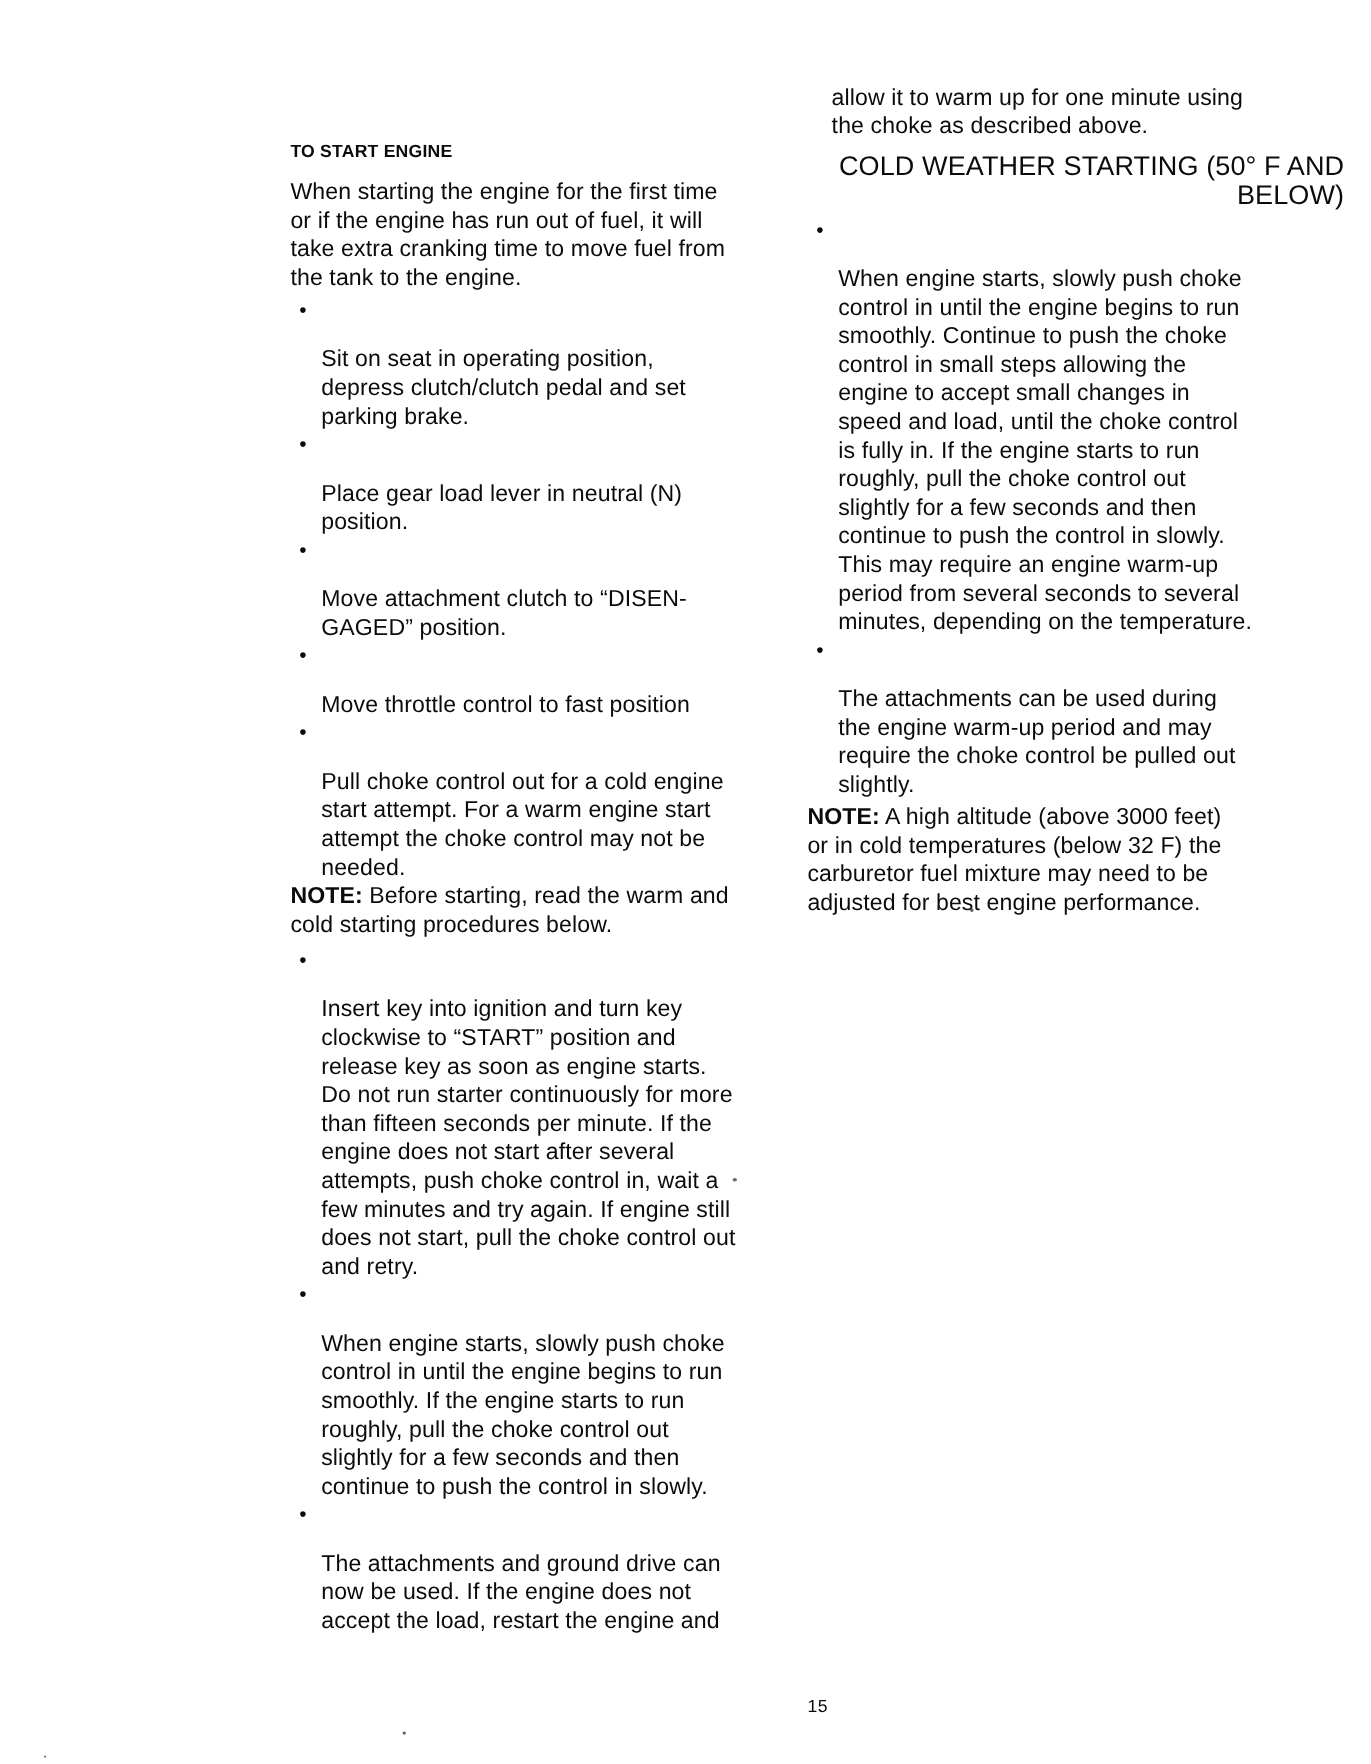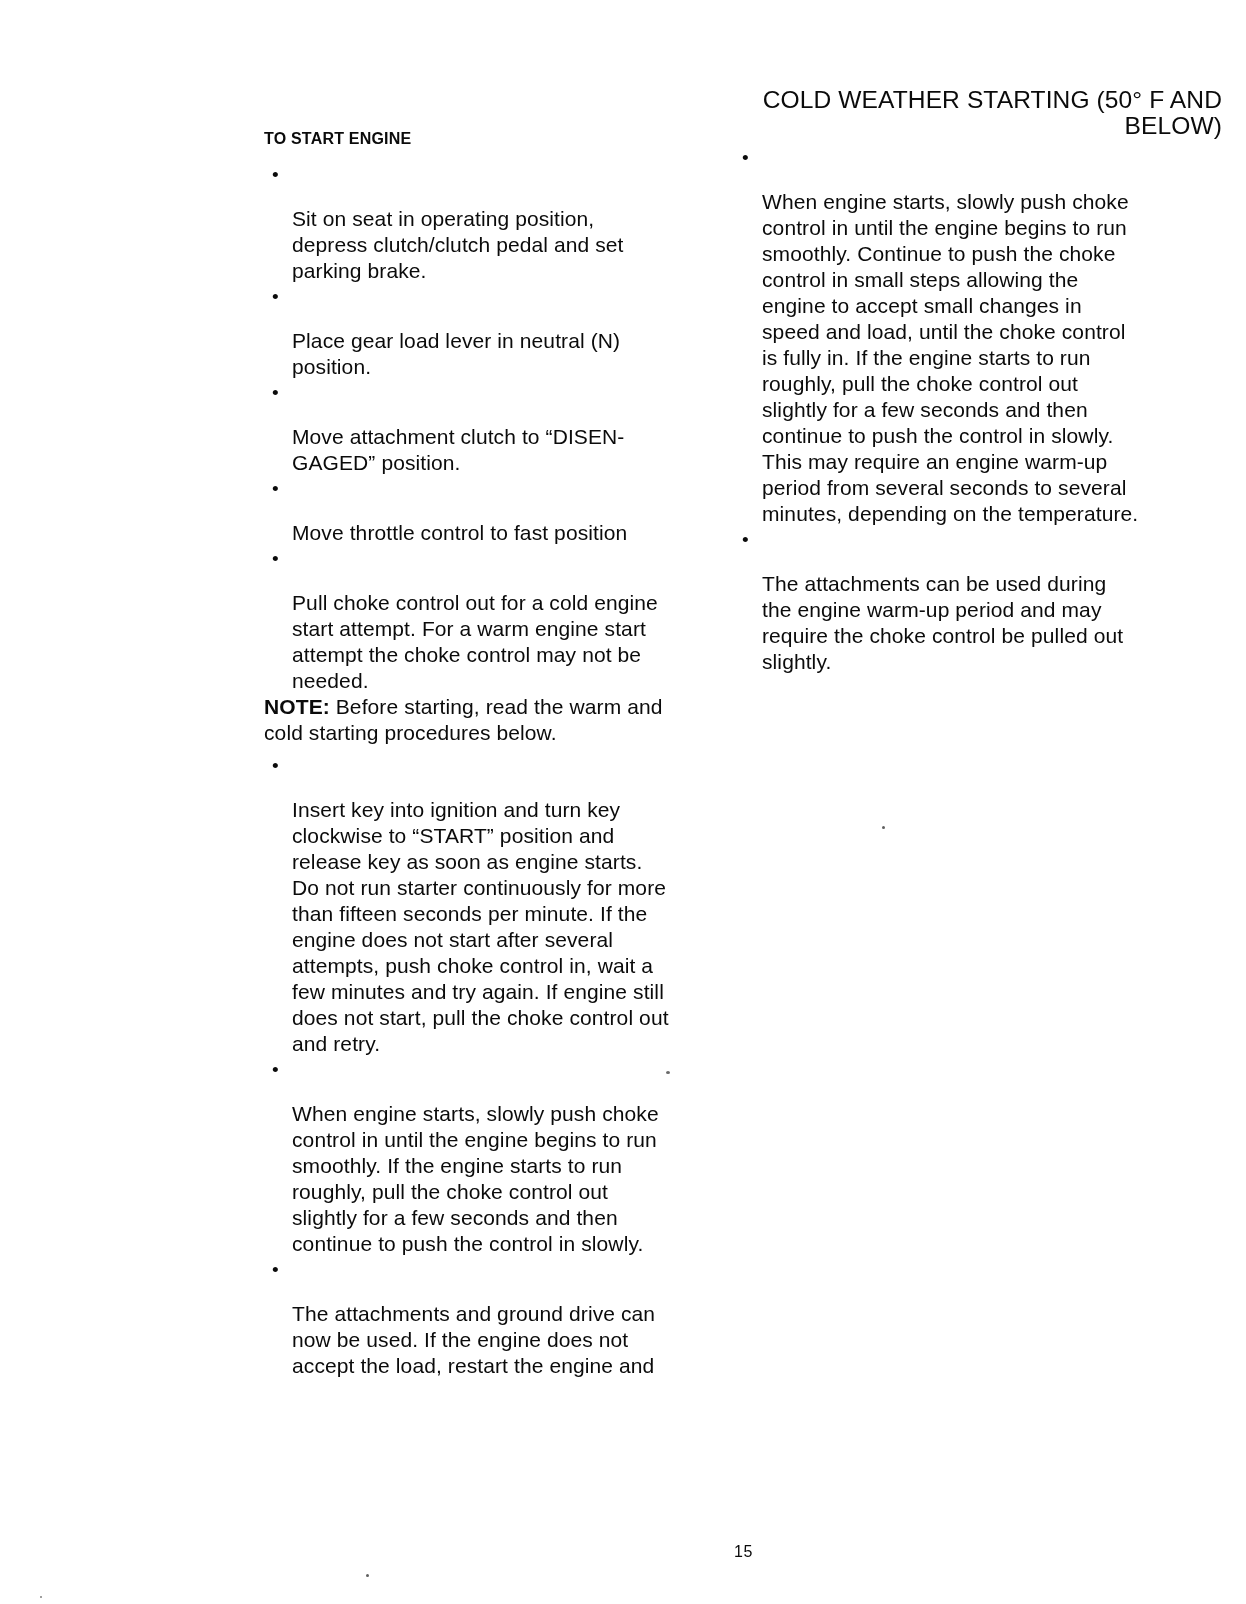--- a/index.html
+++ b/index.html
@@ -89,20 +89,24 @@
   .s4 { left: 40px;   top: 1596px; width: 2px; height: 2px; opacity: .6; }
 </style>
 </head>
 <body>
 
 <div class="page">
 
   <div class="col col-left">
     <h2 class="heading">TO START ENGINE</h2>
 
+    <p class="para">When starting the engine for the first time
+or if the engine has run out of fuel, it will
+take extra cranking time to move fuel from
+the tank to the engine.</p>
 
     <div class="list">
       <div class="bullet">
         <span class="marker">•</span>
         <span class="btext">Sit on seat in operating position,
 depress clutch/clutch pedal and set
 parking brake.</span>
       </div>
       <div class="bullet">
         <span class="marker">•</span>
@@ -160,20 +164,22 @@
       <div class="bullet">
         <span class="marker">•</span>
         <span class="btext">The attachments and ground drive can
 now be used. If the engine does not
 accept the load, restart the engine and</span>
       </div>
     </div>
   </div>
 
   <div class="col col-right">
+    <p class="para cont">allow it to warm up for one minute using
+the choke as described above.</p>
 
     <h3 class="subhead">COLD WEATHER STARTING (50° F AND
 BELOW)</h3>
 
     <div class="list list-cold">
       <div class="bullet">
         <span class="marker">•</span>
         <span class="btext">When engine starts, slowly push choke
 control in until the engine begins to run
 smoothly. Continue to push the choke
@@ -190,20 +196,24 @@
       </div>
       <div class="bullet">
         <span class="marker">•</span>
         <span class="btext">The attachments can be used during
 the engine warm-up period and may
 require the choke control be pulled out
 slightly.</span>
       </div>
     </div>
 
+    <p class="para note note-right"><span class="b">NOTE:</span><span> A high altitude (above 3000 feet)
+or in cold temperatures (below 32 F) the
+carburetor fuel mixture may need to be
+adjusted for best engine performance.</span></p>
   </div>
 
   <div class="pagenum">15</div>
 
   <div class="speck s1"></div>
   <div class="speck s2"></div>
   <div class="speck s3"></div>
   <div class="speck s4"></div>
 </div>
 

